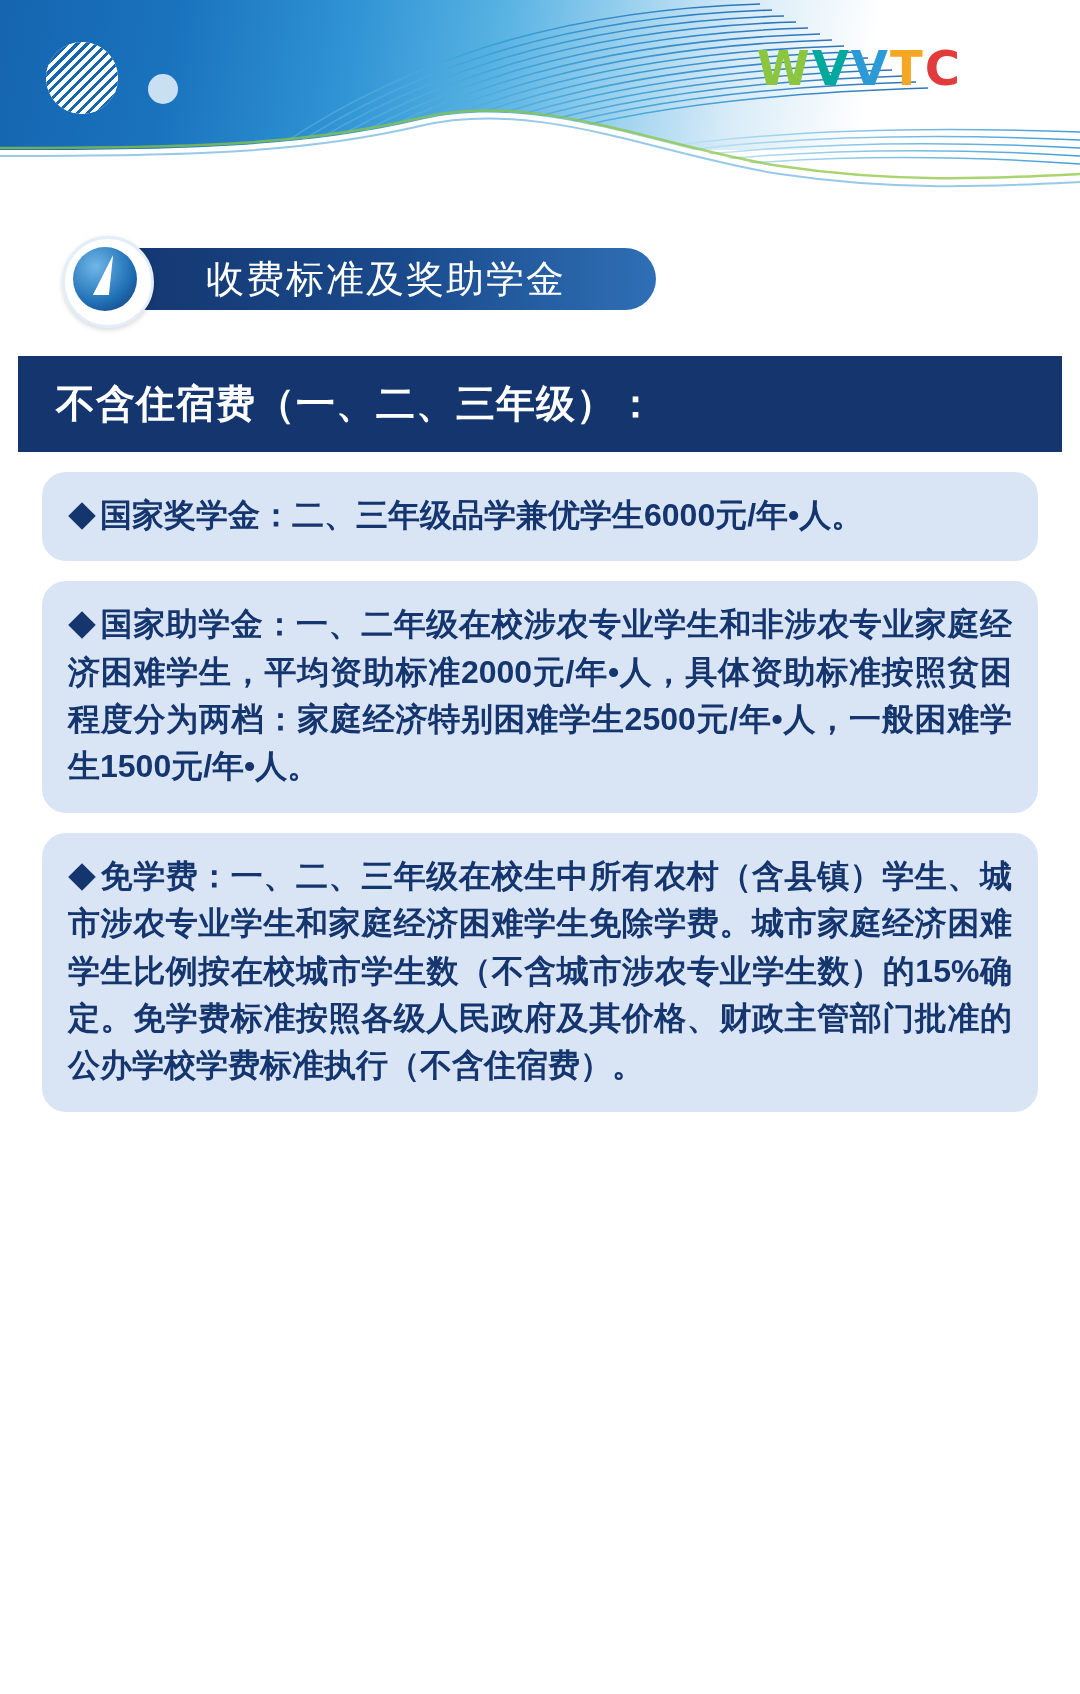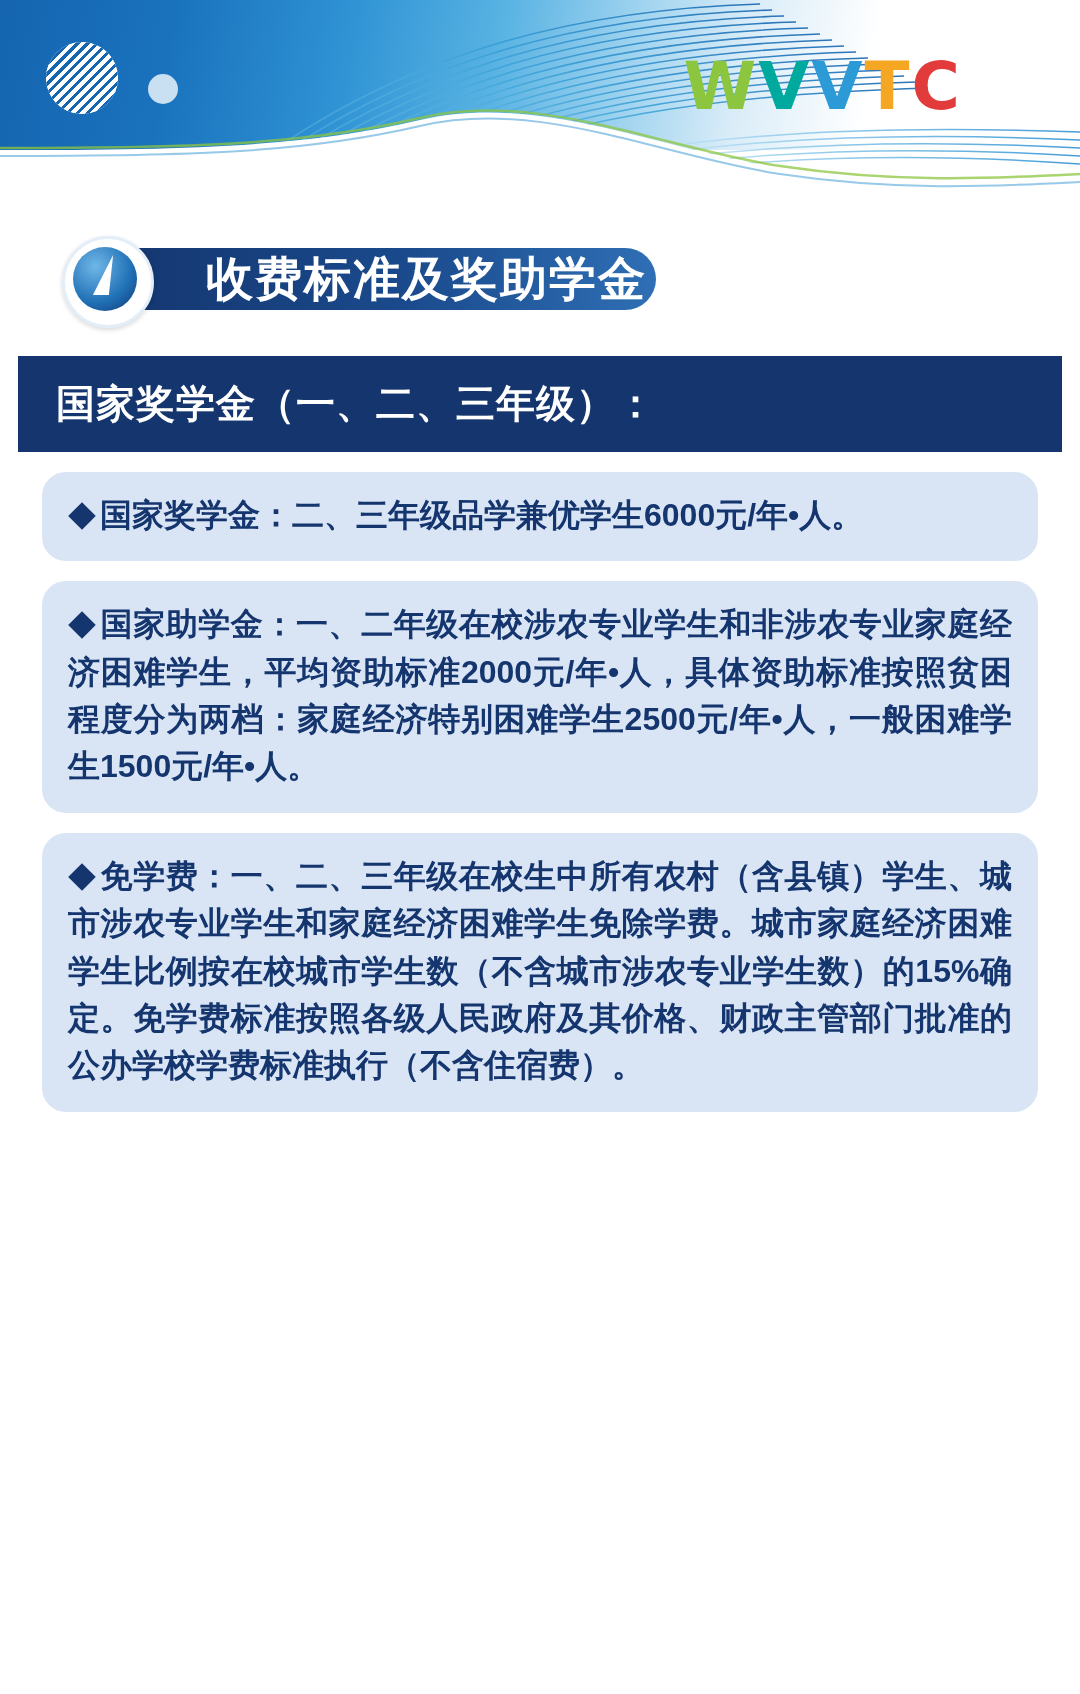--- a/index.html
+++ b/index.html
@@ -50,24 +50,24 @@
   .logo-dot {
     position: absolute;
     left: 148px; top: 74px;
     width: 30px; height: 30px;
     border-radius: 50%;
     background: #e8f3fb;
     opacity: .85;
   }
   .wvtc {
     position: absolute;
-    right: 118px; top: 54px;
+    right: 118px; top: 44px;
     font-family: "DejaVu Sans", sans-serif;
     font-weight: 700;
-    font-size: 66px;
+    font-size: 48px;
     letter-spacing: 2px;
     line-height: 1;
   }
   .wvtc span { display: inline-block; }
   .wvtc .w1 { color: #8cc63f; }
   .wvtc .v  { color: #00a99d; }
   .wvtc .w2 { color: #2b9ad6; }
   .wvtc .t  { color: #f5a623; }
   .wvtc .c  { color: #e23b3b; }
 
@@ -84,22 +84,22 @@
     min-width: 560px;
     background: linear-gradient(90deg, #14356e 0%, #1a4a8c 55%, #2f6fb5 100%);
     border-radius: 8px 34px 34px 8px;
     display: flex;
     align-items: center;
     padding-left: 110px;
     box-sizing: border-box;
   }
   .title-pill .title-text {
     color: #ffffff;
-    font-size: 47px;
-    font-weight: 700;
+    font-size: 38px;
+    font-weight: 400;
     letter-spacing: 2px;
     font-family: "Liberation Sans", sans-serif;
   }
   .title-badge {
     position: absolute;
     left: 62px; top: 6px;
     width: 86px; height: 86px;
     border-radius: 50%;
     background: #ffffff;
     border: 3px solid #e3eef8;
@@ -229,21 +229,21 @@
   <div class="title-pill">
     <span class="title-text">收费标准及奖助学金</span>
   </div>
   <div class="title-badge">
     <div class="inner"></div>
     <div class="sail"></div>
   </div>
 </div>
 
 <div class="subtitle-bar">
-  <span class="sub-text">国家奖学金（一、二、三年级）：</span>
+  <span class="sub-text">不含住宿费（一、二、三年级）：</span>
 </div>
 
 <div class="content">
 
   <div class="card">
     <p><span class="diamond">◆</span><span>国家奖学金：二、三年级品学兼优学生6000元/年•人。</span></p>
   </div>
 
 
   <div class="card">

